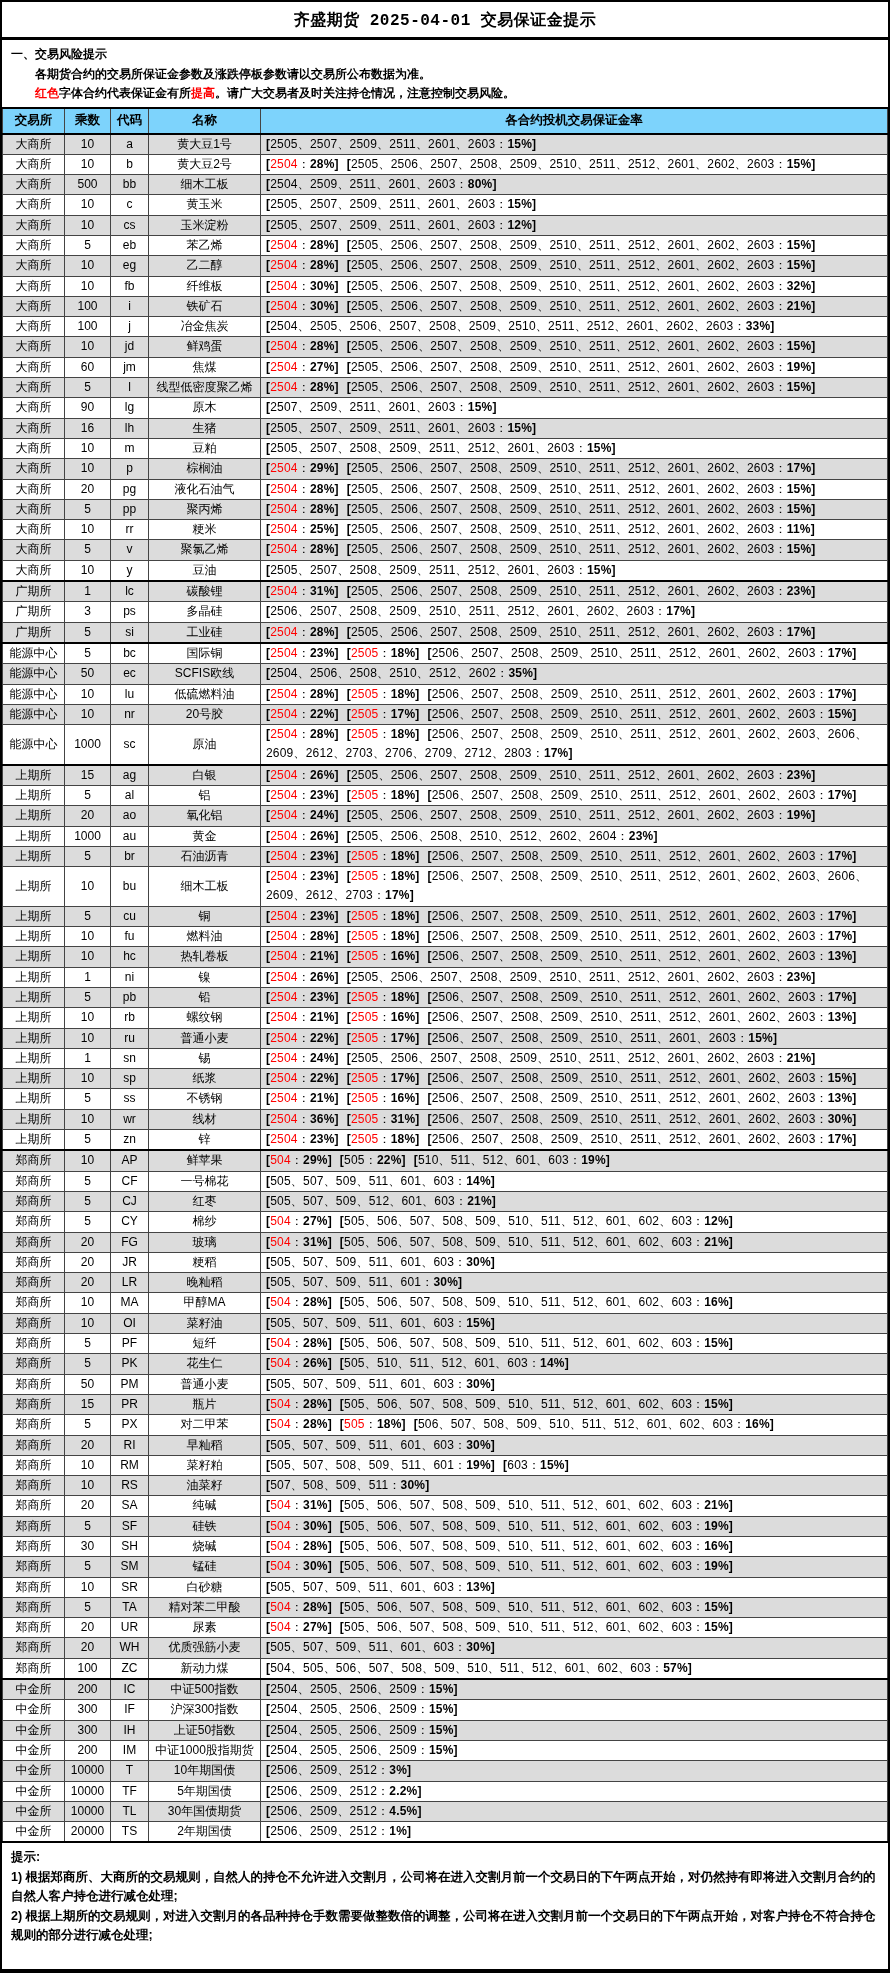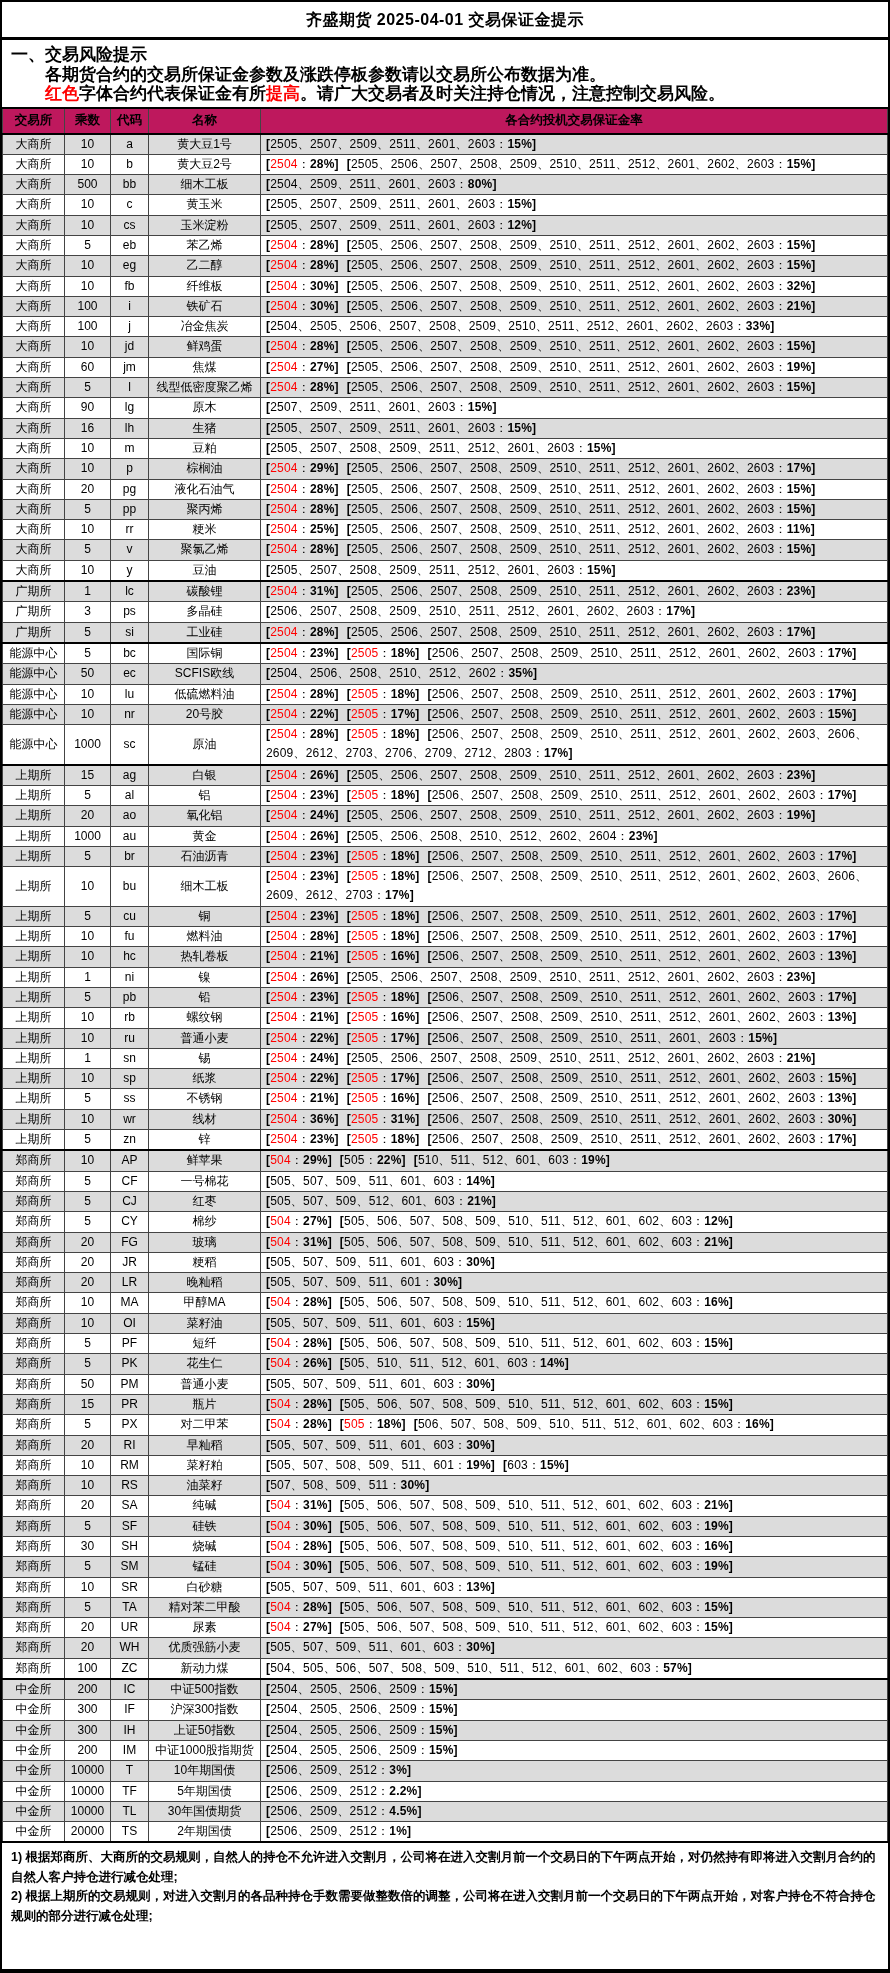--- a/index.html
+++ b/index.html
@@ -1,24 +1,24 @@
 <!DOCTYPE html>
 <html><head>
 <meta charset="utf-8">
 <style>
   html,body{margin:0;padding:0;background:#fff;}
   body{font-family:"Liberation Sans","DejaVu Sans",sans-serif;color:#000;}
   .page{box-sizing:border-box;width:890px;min-height:1973px;border:2px solid #000;border-bottom:4px solid #000;background:#fff;}
-  .title{font-size:16px;font-weight:bold;text-align:center;padding:8px 0 6px 0;border-bottom:3px solid #000;letter-spacing:0.5px;}
-  .intro{padding:5px 9px 3px 9px;font-size:17px;font-weight:bold;line-height:19.5px;}
+  .title{font-size:16px;font-weight:bold;text-align:center;padding:8px 0 6px 0;border-bottom:3px solid #000;letter-spacing:0.5px;font-family:Liberation Mono, monospace;}
+  .intro{padding:5px 9px 3px 9px;font-size:12px;font-weight:bold;line-height:19.5px;}
   .intro .h{text-indent:0;}
   .intro .para{text-indent:2em;}
   .red{color:#FF0000;}
   table.margin{border-collapse:collapse;width:100%;table-layout:fixed;border-top:2px solid #000;border-bottom:2.5px solid #000;}
-  table.margin th{font-size:12.5px;font-weight:bold;text-align:center;height:24px;border:1px solid #444;border-top:2px solid #000;border-bottom:2px solid #000;background:#be185d;padding:0;}
+  table.margin th{font-size:12.5px;font-weight:bold;text-align:center;height:24px;border:1px solid #444;border-top:2px solid #000;border-bottom:2px solid #000;background:#7dd3fc;padding:0;}
   table.margin td{font-size:12px;border:1px solid #444;padding:0;height:19px;line-height:19.3px;text-align:center;overflow:hidden;white-space:nowrap;}
   table.margin td.c4{text-align:left;padding:0 2px 0 5px;letter-spacing:0.2px;white-space:normal;}
   table.margin tr.shaded td{background:#DCDCDC;}
   table.margin tr.group-start td{border-top:2.5px solid #000;}
   col.c0{width:62px;} col.c1{width:46px;} col.c2{width:38px;} col.c3{width:112px;} col.c4{width:auto;}
   .grp{margin-right:8px;}
   .grp b{font-weight:bold;}
   .notes{padding:5px 9px 4px 9px;font-size:12.5px;font-weight:bold;line-height:19.5px;}
 </style>
 </head>
@@ -622,17 +622,18 @@
           <td class="c0">中金所</td>
           <td class="c1">20000</td>
           <td class="c2">TS</td>
           <td class="c3">2年期国债</td>
           <td class="c4"><span class="grp"><b>[</b><span>2506、2509、2512</span>：<b>1%]</b></span></td>
         </tr>
       </tbody>
   </table>
 
   <div class="notes">
+    <div>提示:</div>
     <div>1) 根据郑商所、大商所的交易规则，自然人的持仓不允许进入交割月，公司将在进入交割月前一个交易日的下午两点开始，对仍然持有即将进入交割月合约的自然人客户持仓进行减仓处理;</div>
     <div>2) 根据上期所的交易规则，对进入交割月的各品种持仓手数需要做整数倍的调整，公司将在进入交割月前一个交易日的下午两点开始，对客户持仓不符合持仓规则的部分进行减仓处理;</div>
 
   </div>
 </div>
 
 </body></html>

